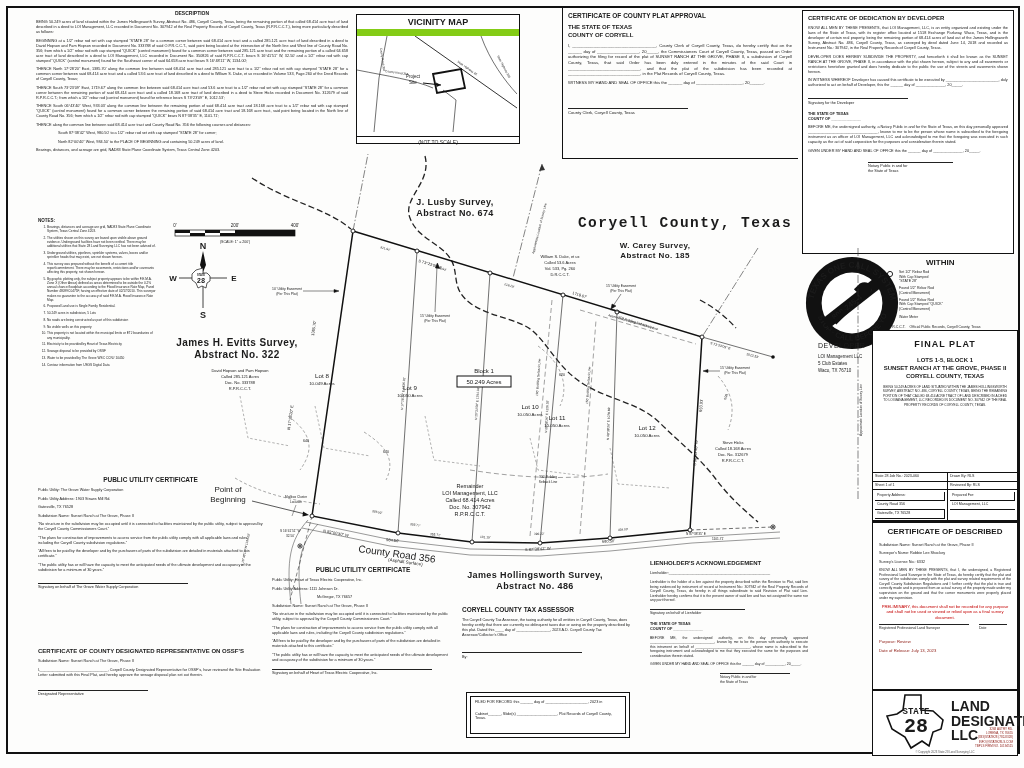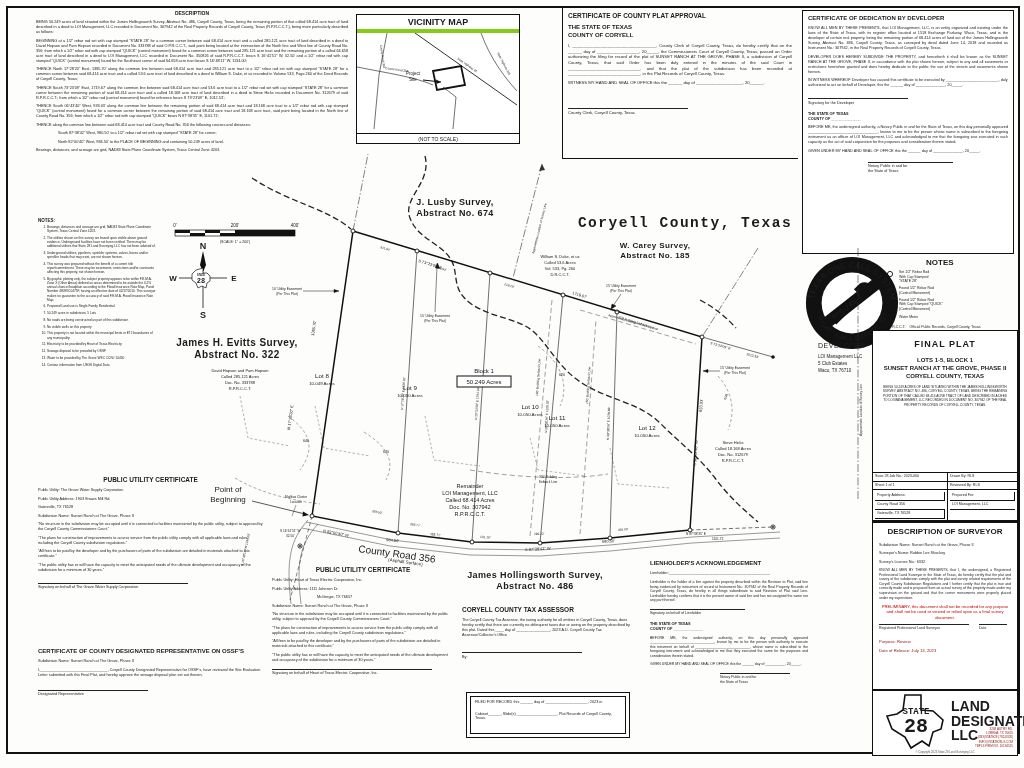--- a/index.html
+++ b/index.html
@@ -43,21 +43,21 @@
     <p class="t38">THENCE North 17°28'20" East, 1385.70' along the common line between said 68.414 acre tract and 285.121 acre tract to a 1/2" rebar rod set with cap stamped "STATE 28" for a common corner between said 68.414 acre tract and a called 53.6 acre tract of land described in a deed to William S. Dake, et ux recorded in Volume 533, Page 260 of the Deed Records of Coryell County, Texas;</p>
     <p class="t38">THENCE South 73°23'09" East, 1719.67' along the common line between said 68.414 acre tract and 53.6 acre tract to a 1/2" rebar rod set with cap stamped "STATE 28" for a common corner between the remaining portion of said 68.414 acre tract and a called 18.168 acre tract of land described in a deed to Steve Hicks recorded in Document No. 312679 of said R.P.R.C.C.T.; from which a 1/2" rebar rod (control monument) found for reference bears S 73°23'09" E, 1012.53';</p>
     <p class="t38">THENCE South 06°43'40" West, 933.03' along the common line between the remaining portion of said 68.414 acre tract and 18.168 acre tract to a 1/2" rebar rod with cap stamped "QUICK" (control monument) found for a common corner between the remaining portion of said 68.414 acre tract and 18.168 acre tract, said point being located in the North line of County Road No. 356; from which a 1/2" rebar rod with cap stamped "QUICK" bears N 87°38'35" E, 1101.71';</p>
     <p class="t38">THENCE along the common line between said 68.414 acre tract and County Road No. 356 the following courses and distances:</p>
     <p class="t38" style="padding-left:22px">South 87°38'42" West, 980.50' to a 1/2" rebar rod set with cap stamped "STATE 28" for corner;</p>
     <p class="t38" style="padding-left:22px">North 82°00'40" West, 984.50' to the PLACE OF BEGINNING and containing 50.249 acres of land.</p>
     <p class="t38">Bearings, distances, and acreage are grid, NAD83 State Plane Coordinate System, Texas Central Zone 4203.</p>
   </div>
 
   <div class="abs boxed" style="left:356px;top:14px;width:162px;height:128px">
-    <div class="ctr t9 b" style="border-bottom:4px solid #84cc16;padding:2px 0">VICINITY MAP</div>
+    <div class="ctr t9 b" style="border-bottom:7px solid #84cc16;padding:2px 0">VICINITY MAP</div>
     <svg width="160" height="96" viewBox="0 0 160 96">
       <path d="M 30,0 L 22,42 L 17,96" stroke="#333" stroke-width="0.7" fill="none"></path>
       <path d="M 0,34 C 30,40 58,44 76,52" stroke="#333" stroke-width="0.7" fill="none"></path>
       <path d="M 58,0 L 160,72" stroke="#333" stroke-width="1" fill="none"></path>
       <path d="M 124,0 C 133,25 148,45 160,58" stroke="#333" stroke-width="0.7" fill="none"></path>
       <path d="M 96,96 L 99,64 L 86,54" stroke="#333" stroke-width="0.7" fill="none"></path>
       <polygon points="76,38 104,33 108,52 80,57" fill="none" stroke="#111" stroke-width="1.8"></polygon>
       <line x1="66" y1="47" x2="84" y2="49" stroke="#111" stroke-width="1"></line>
       <polygon points="84,49 79,46.5 79.5,51" fill="#111"></polygon>
       <text x="56" y="42" text-anchor="middle" font-size="4.5">Project</text>
@@ -89,21 +89,21 @@
     <p class="t38 b">COUNTY OF ______________</p>
     <p class="t38 just">BEFORE ME, the undersigned authority, a Notary Public in and for the State of Texas, on this day personally appeared _________________________________, known to me to be the person whose name is subscribed to the foregoing instrument as an officer of LOI Management, LLC and acknowledged to me that the foregoing was executed in such capacity as the act of said corporation for the purposes and consideration therein stated.</p>
     <p class="t38">GIVEN UNDER MY HAND AND SEAL OF OFFICE this the ______ day of ______________, 20_____.</p>
     <div class="sig t38" style="width:85px;margin-left:60px;margin-top:8px;padding-top:1px">
       <div>Notary Public in and for</div>
       <div>the State of Texas</div>
     </div>
   </div>
 
   <div class="abs" style="left:886px;top:258px;width:132px">
-    <div class="t8 b" style="margin-left:40px">NOTES</div>
+    <div class="t8 b" style="margin-left:40px">WITHIN</div>
     <div style="display:flex;gap:5px;margin-top:3px">
       <svg width="8" height="8">
           <circle cx="4" cy="4" r="2.6" fill="#fff" stroke="#111" stroke-width="0.9"></circle>
         </svg>
       <div class="t35" style="line-height:1.35">
         <div>Set 1/2" Rebar Rod</div>
         <div>With Cap Stamped</div>
         <div>"STATE 28"</div>
       </div>
     </div>
@@ -187,21 +187,21 @@
         <div>Gatesville, TX 76528</div>
       </div>
       <div>
         <div>Prepared For:</div>
         <div>LOI Management, LLC</div>
       </div>
     </div>
   </div>
 
   <div class="abs boxed blk" style="left:872px;top:522px;width:146px;height:168px;box-sizing:border-box;padding:4px 6px">
-    <div class="ctr t8 b">DESCRIPTION OF SURVEYOR</div>
+    <div class="ctr t8 b">CERTIFICATE OF DESCRIBED</div>
     <p class="t38" style="margin-top:5px">Subdivision Name: Sunset Ranch at the Grove, Phase II</p>
     <p class="t38">Surveyor's Name: Robbie Lee Shockey</p>
     <p class="t38">Survey's License No.: 6332</p>
     <p class="t35 just">KNOW ALL MEN BY THESE PRESENTS, that I, the undersigned, a Registered Professional Land Surveyor in the State of Texas, do hereby certify that the plat and survey of the subdivision comply with the plat and survey related requirements of the Coryell County Subdivision Regulations and I further certify that the plat is true and correctly made and is prepared from an actual survey of the property made under my supervision on the ground and that the corner monuments were properly placed under my supervision.</p>
     <p class="t42 ctr red">PRELIMINARY, this document shall not be recorded for any purpose and shall not be used or viewed or relied upon as a final survey document.</p>
     <div style="display:flex;gap:10px;margin-top:2px">
       <div class="sig t35" style="width:90px">Registered Professional Land Surveyor</div>
       <div class="sig t35" style="width:28px">Date</div>
     </div>
     <p class="t42 maroon" style="margin-top:8px">Purpose: Review</p>

